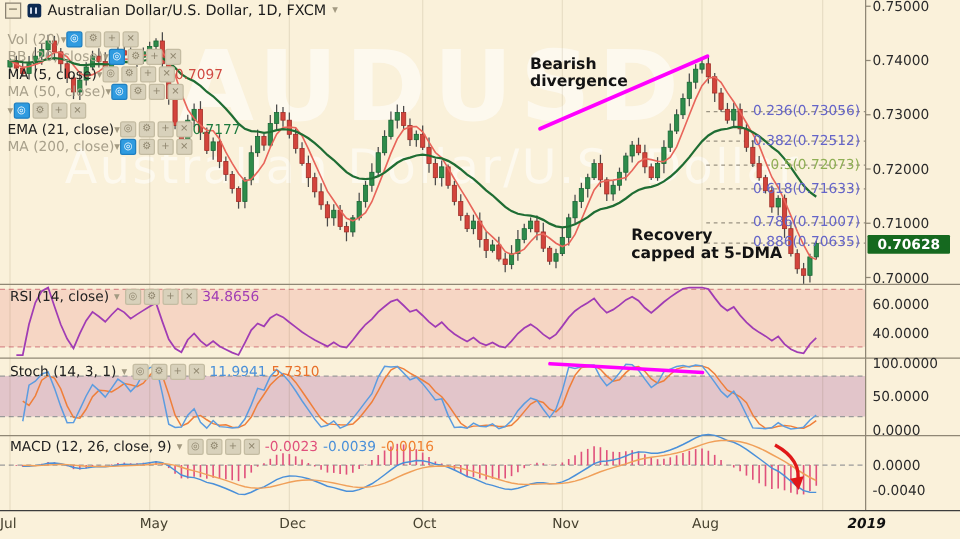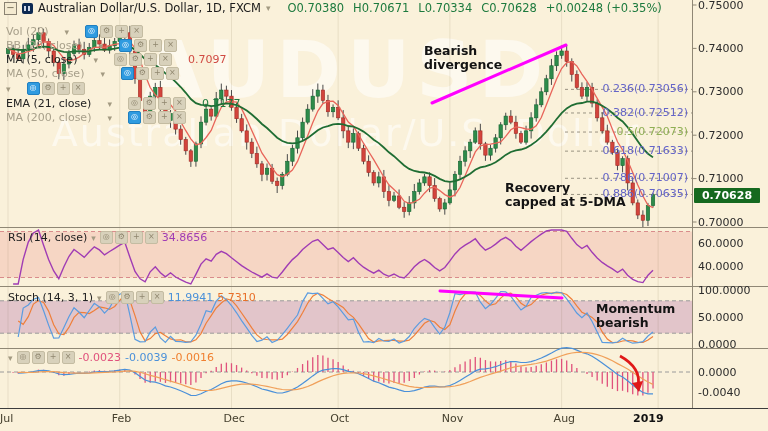--- a/index.html
+++ b/index.html
@@ -16,21 +16,21 @@
   #ohlc{display:flex;gap:9px;margin-left:12px;}
   .ohlc-item b{font-weight:normal;color:#1d7a3e;}
   .ohlc-item span{color:#1d7a3e;}
   
   #wm{left:0;top:30px;width:692px;text-align:center;color:rgba(255,255,255,0.55);z-index:1;pointer-events:none;}
   #wm .l1{font-size:78px;font-weight:bold;letter-spacing:6px;line-height:80px;}
   #wm .l2{font-size:38px;letter-spacing:2px;line-height:46px;}
   svg#chart{position:absolute;left:0;top:0;z-index:10;}
   
   #legend{left:6px;top:0;z-index:30;}
-  .lrow{position:absolute;display:flex;align-items:center;gap:16px;font-size:11px;white-space:nowrap;height:13px;}
+  .lrow{position:absolute;display:flex;align-items:center;gap:0;font-size:11px;white-space:nowrap;height:13px;}
   .lrow .lbl{color:#a8a08b;}
   .lrow.active .lbl{color:#222;}
   .iconset{display:flex;gap:2px;}
   .ibox{width:11px;height:11px;background:#d8d1bb;border:1px solid #c4bca2;border-radius:2px;
         color:#8f866e;font-size:8px;line-height:10px;text-align:center;}
   .ibox.blue{background:#2f9be0;border-color:#1f7fc0;color:#fff;}
   .lval{font-size:11px;}
   
   .ptitle{z-index:30;display:flex;align-items:center;gap:4px;font-size:11px;color:#222;white-space:nowrap;}
   
@@ -480,27 +480,20 @@
       <line x1="692.5" y1="135.2000000000001" x2="696.5" y2="135.2000000000001" stroke="#8f8775"></line>
       <line x1="692.5" y1="178.60000000000016" x2="696.5" y2="178.60000000000016" stroke="#8f8775"></line>
       <line x1="692.5" y1="222.0000000000002" x2="696.5" y2="222.0000000000002" stroke="#8f8775"></line>
     </svg>
 
   <div class="abs" id="header">
     <div class="collapse-box">−</div>
     <div class="sym-icon"></div>
     <span>Australian Dollar/U.S. Dollar, 1D, FXCM</span>
     <span class="caret">▾</span>
-    <span id="ohlc">
-      <span class="ohlc-item"><b>O</b><span>0.70380</span></span>
-      <span class="ohlc-item"><b>H</b><span>0.70671</span></span>
-      <span class="ohlc-item"><b>L</b><span>0.70334</span></span>
-      <span class="ohlc-item"><b>C</b><span>0.70628</span></span>
-      <span class="ohlc-item"><span>+0.00248 (+0.35%)</span></span>
-    </span>
   </div>
 
   <div class="abs" id="legend">
       <div class="lrow" style="top: 25px;">
         <span class="lbl">Vol (20)</span>
         <span class="caret">▾</span>
         <span class="iconset">
           <span class="ibox blue">◎</span>
           <span class="ibox">⚙</span>
           <span class="ibox">+</span>
@@ -587,43 +580,40 @@
       <span class="iconset">
         <span class="ibox">◎</span>
         <span class="ibox">⚙</span>
         <span class="ibox">+</span>
         <span class="ibox">×</span>
       </span>
       <span class="lval" style="color: rgb(74, 144, 217);">11.9941</span>
       <span class="lval" style="color: rgb(232, 112, 42);">5.7310</span>
     </div>
   <div class="abs ptitle" id="macd-title" style="left:8px;top:351px;">
+      <span>MACD (12, 26, close, 9)</span>
       <span class="caret">▾</span>
       <span class="iconset">
         <span class="ibox">◎</span>
         <span class="ibox">⚙</span>
         <span class="ibox">+</span>
         <span class="ibox">×</span>
       </span>
       <span class="lval" style="color: rgb(224, 81, 124);">-0.0023</span>
       <span class="lval" style="color: rgb(74, 144, 217);">-0.0039</span>
       <span class="lval" style="color: rgb(240, 128, 48);">-0.0016</span>
     </div>
 
   <div class="abs ann" style="left:424px;top:44px;">
     <div>Bearish</div>
     <div>divergence</div>
   </div>
   <div class="abs ann" style="left:505px;top:181px;">
     <div>Recovery</div>
     <div>capped at 5-DMA</div>
-  </div>
-  <div class="abs ann" style="left:596px;top:302px;">
-    <div>Momentum</div>
-    <div>bearish</div>
   </div>
 
   <div id="axis-layer">
       <div class="ax-label" style="top: -1.5px;">0.75000</div>
       <div class="ax-label" style="top: 41.9px;">0.74000</div>
       <div class="ax-label" style="top: 85.3px;">0.73000</div>
       <div class="ax-label" style="top: 128.7px;">0.72000</div>
       <div class="ax-label" style="top: 172.1px;">0.71000</div>
       <div class="ax-label" style="top: 215.5px;">0.70000</div>
       <div class="ax-label" style="top: 236.5px;">60.0000</div>
@@ -636,20 +626,20 @@
       <div class="fib-label" style="top: 82.3696px; color: rgb(101, 101, 200);">0.236(0.73056)</div>
       <div class="fib-label" style="top: 105.979px; color: rgb(101, 101, 200);">0.382(0.72512)</div>
       <div class="fib-label" style="top: 125.032px; color: rgb(143, 175, 84);">0.5(0.72073)</div>
       <div class="fib-label" style="top: 144.128px; color: rgb(101, 101, 200);">0.618(0.71633)</div>
       <div class="fib-label" style="top: 171.296px; color: rgb(101, 101, 200);">0.786(0.71007)</div>
       <div class="fib-label" style="top: 187.441px; color: rgb(101, 101, 200);">0.886(0.70635)</div>
       <div class="badge" style="top: 187.745px; background: rgb(21, 105, 31);">0.70628</div>
     </div>
   <div id="time-layer">
       <div class="month" style="left: 0px;">Jul</div>
-      <div class="month" style="left: 111.738px;">Feb</div>
+      <div class="month" style="left: 111.738px;">May</div>
       <div class="month" style="left: 223.476px;">Dec</div>
       <div class="month" style="left: 330.135px;">Oct</div>
       <div class="month" style="left: 441.873px;">Nov</div>
       <div class="month" style="left: 553.611px;">Aug</div>
-      <div class="month bold" style="left: 633px;">2019</div>
+      <div class="month bold" style="left: 678px; font-style: italic;">2019</div>
     </div>
 </div>
 
 </body></html>

